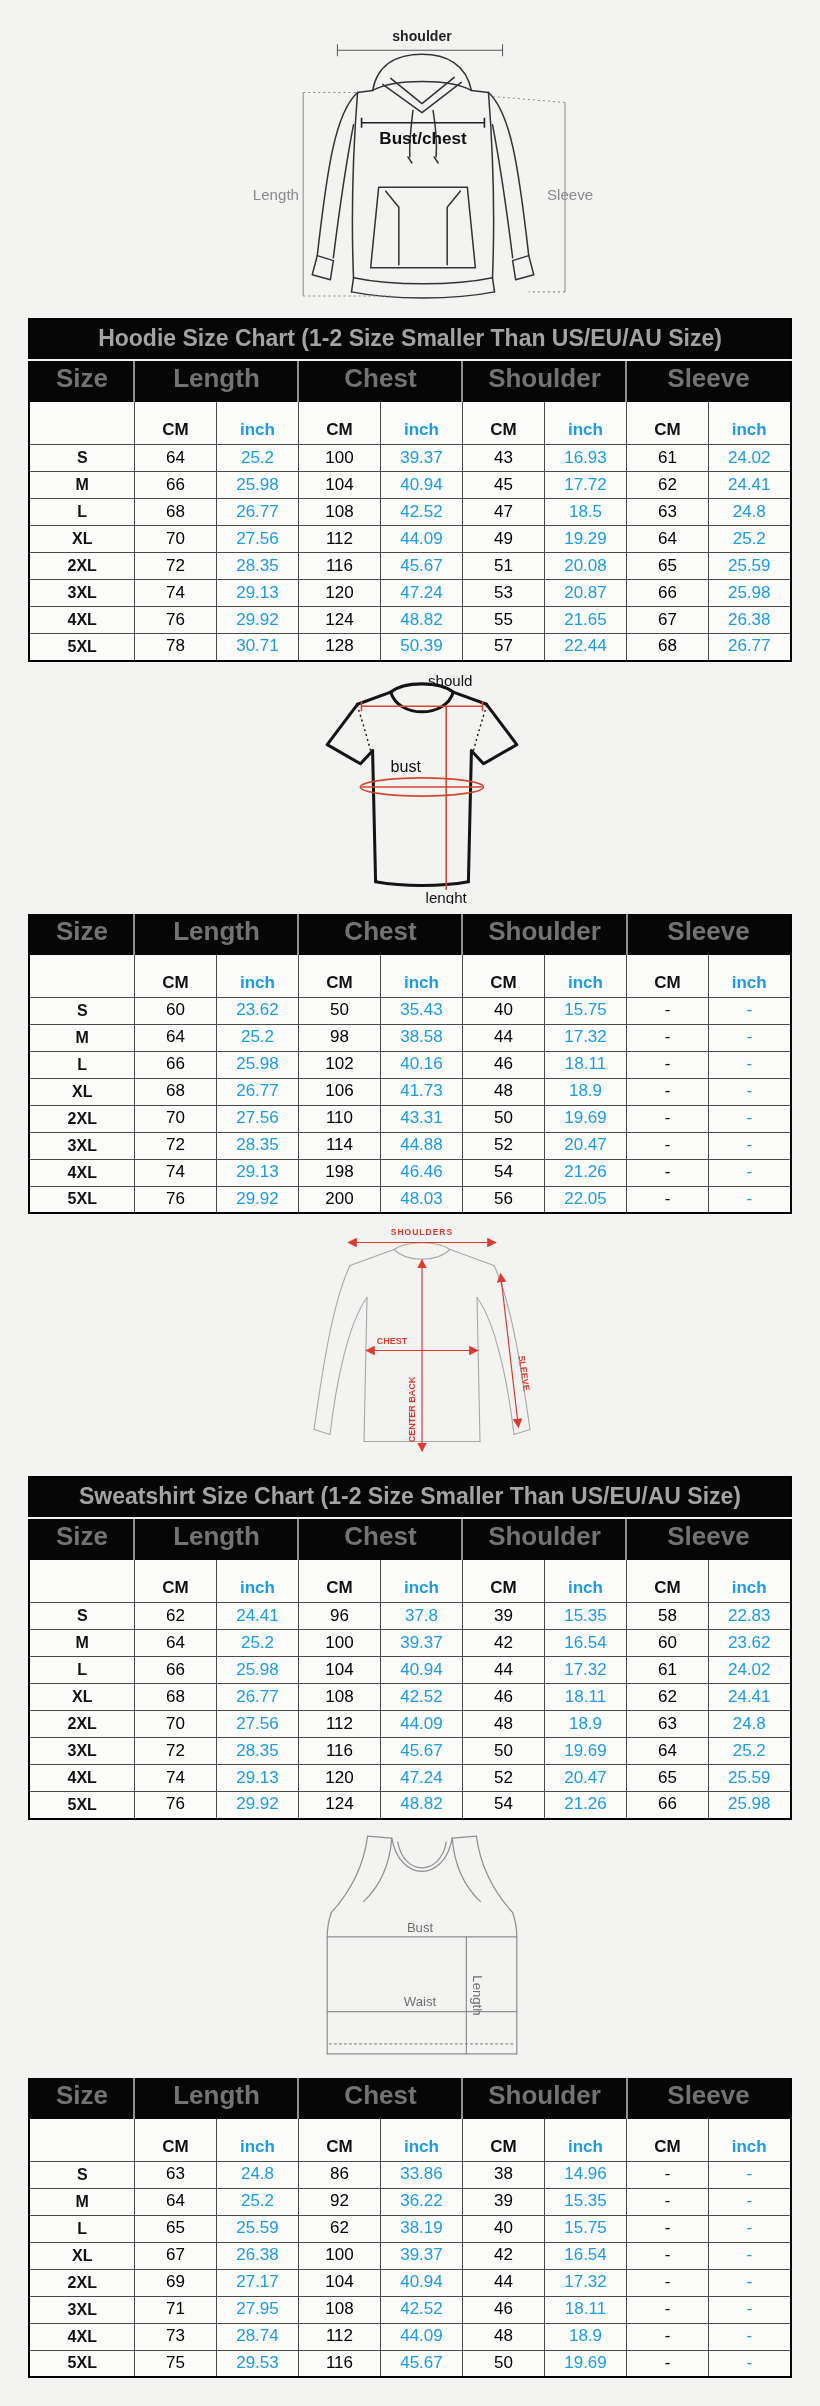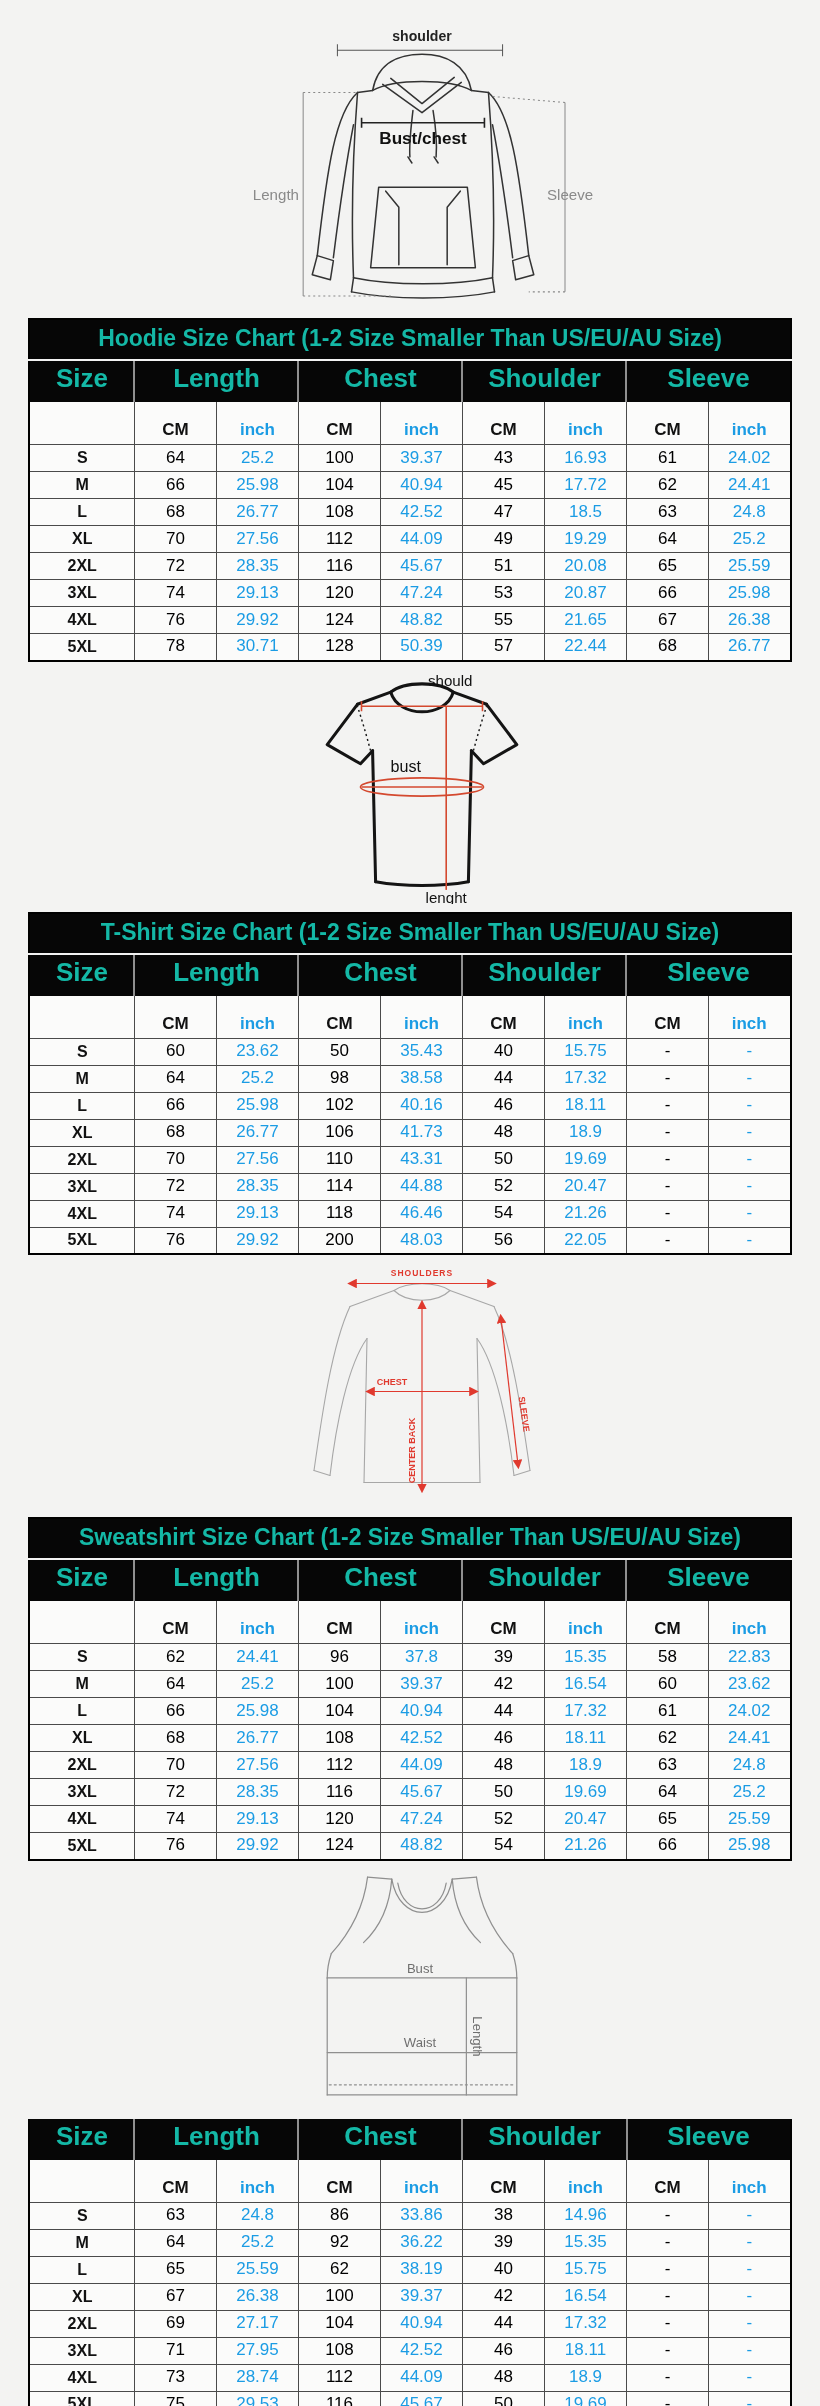--- a/index.html
+++ b/index.html
@@ -14,25 +14,25 @@
   .size-table{
     border-collapse:collapse; table-layout:fixed;
     margin:0 auto; width:761px; background:#fbfbfa;
     border:2px solid #000;
   }
   .size-table th, .size-table td{
     border:1px solid #4a4a4a; text-align:center; vertical-align:middle;
     overflow:hidden; white-space:nowrap;
   }
   .title-row th{
-    background:#060606; color:#14b8a6; font-size:23px; font-weight:bold;
+    background:#060606; color:#a3a3a3; font-size:23px; font-weight:bold;
     padding:5px 18px 7px; border:1px solid #000;
   }
   .group-row th{
-    background:#060606; color:#14b8a6; font-size:26px; font-weight:bold;
+    background:#060606; color:#737373; font-size:26px; font-weight:bold;
     padding:2px 0 7px; border:1px solid #060606; border-top:2px solid #f2f2f2;
     border-left:2px solid #8f8f8f;
   }
   .group-row th:first-child{ border-left:1px solid #060606; }
   .unit-row th{ font-size:17px; font-weight:bold; padding:18px 0 4px; background:#fbfbfa; }
   .unit-row th.inch-head{ color:var(--inch); }
   tbody tr{ height:27px; }
   tbody th{ font-size:16px; font-weight:bold; background:#fbfbfa; }
   tbody td{ font-size:17px; padding:1px 0 2px; }
   td.inch-cell{ color:var(--inch); }
@@ -258,23 +258,20 @@
           <col class="c-val">
           <col class="c-val">
           <col class="c-val">
           <col class="c-val">
           <col class="c-val">
           <col class="c-val">
           <col class="c-val">
           <col class="c-val">
         </colgroup>
       <thead>
-        <tr class="title-row">
-            <th colspan="9">T-Shirt Size Chart (1-2 Size Smaller Than US/EU/AU Size)</th>
-          </tr>
         <tr class="group-row">
           <th>Size</th>
           <th colspan="2">Length</th>
           <th colspan="2">Chest</th>
           <th colspan="2">Shoulder</th>
           <th colspan="2">Sleeve</th>
         </tr>
         <tr class="unit-row">
           <th></th>
           <th>CM</th>
@@ -351,21 +348,21 @@
             <td class="inch-cell">44.88</td>
             <td class="cm-cell">52</td>
             <td class="inch-cell">20.47</td>
             <td class="cm-cell">-</td>
             <td class="inch-cell">-</td>
           </tr>
           <tr>
             <th>4XL</th>
             <td class="cm-cell">74</td>
             <td class="inch-cell">29.13</td>
-            <td class="cm-cell">118</td>
+            <td class="cm-cell">198</td>
             <td class="inch-cell">46.46</td>
             <td class="cm-cell">54</td>
             <td class="inch-cell">21.26</td>
             <td class="cm-cell">-</td>
             <td class="inch-cell">-</td>
           </tr>
           <tr>
             <th>5XL</th>
             <td class="cm-cell">76</td>
             <td class="inch-cell">29.92</td>

